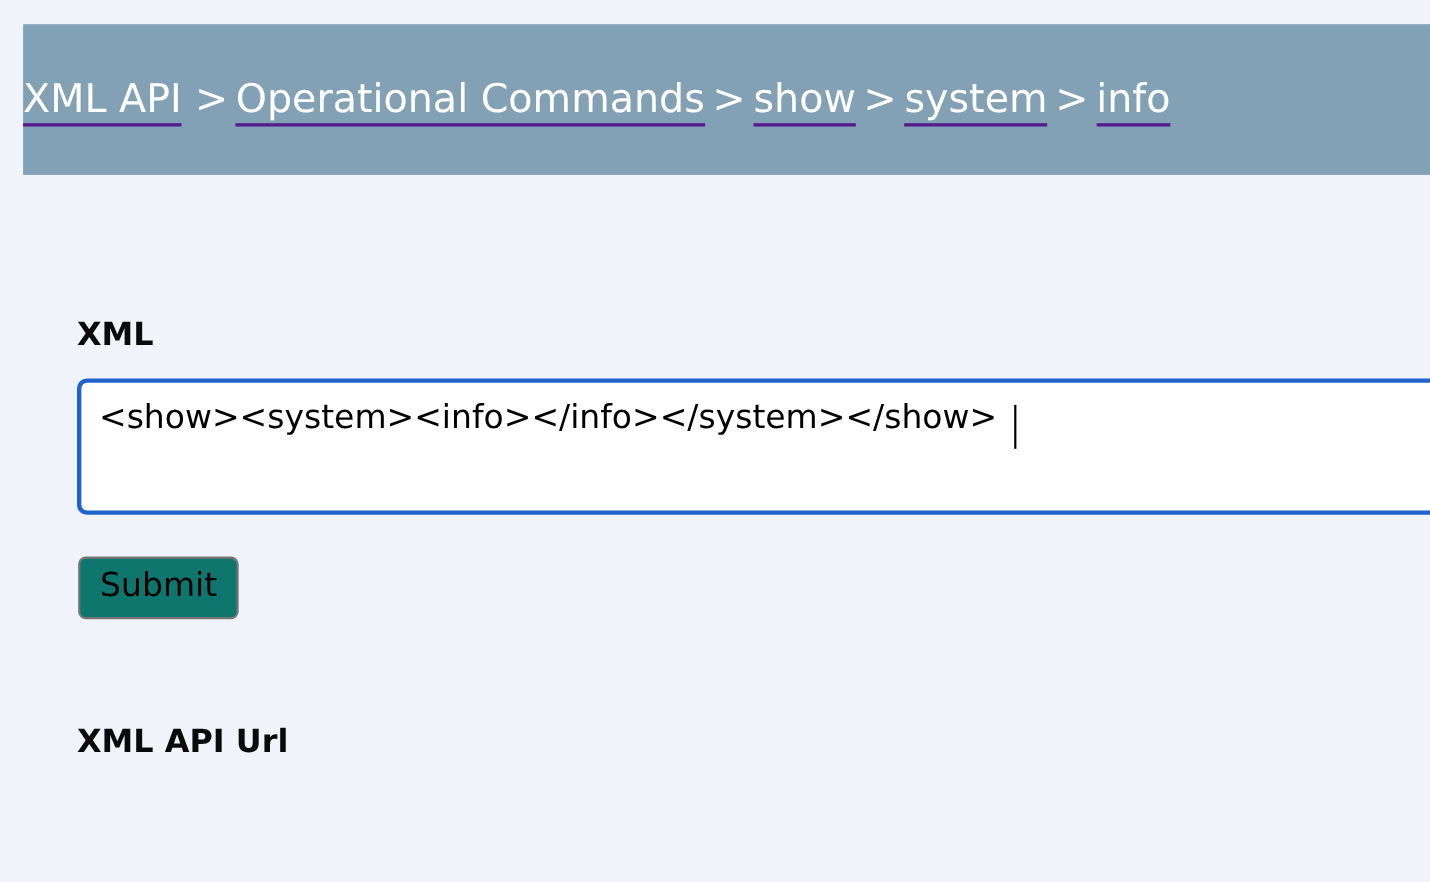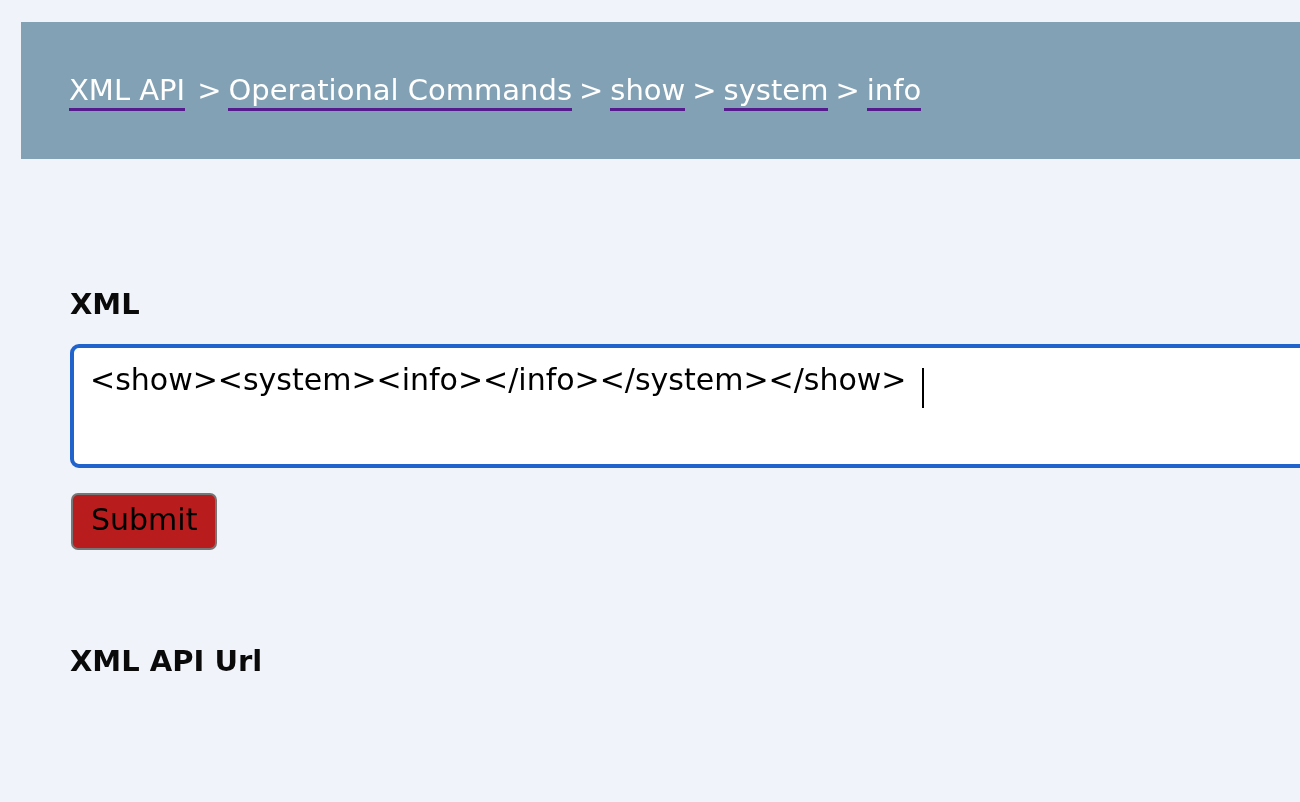--- a/index.html
+++ b/index.html
@@ -25,23 +25,22 @@
     left: 21px;
     top: 22px;
     width: 1300px;      
     height: 137px;
     background: #82a1b4;
     display: flex;
     align-items: center;
   }
 
   .breadcrumb {
-    padding-left: 48px;
     white-space: nowrap;
-    font-size: 29px;
+    font-size: 36px;
     line-height: 1;
     color: #ffffff;
     letter-spacing: 0px;
   }
 
   .breadcrumb a {
     color: #ffffff;
     text-decoration: none;
     border-bottom: 3px solid #551a8b;
     padding-bottom: 1px;
@@ -104,25 +103,25 @@
     position: absolute;
     left: 852px;
     top: 24px;
     width: 2px;
     height: 40px;
     background: #000000;
   }
 
   .submit-button {
     display: block;
-    margin-top: 25px;
+    margin-top: 38px;
     margin-left: 1px;
     padding: 6px 18px 9px 18px;
     min-width: 131px;
-    background: #b91c1c;
+    background: #0f766e;
     border: 2px solid #767676;
     border-radius: 7px;
     font-family: "DejaVu Sans", sans-serif;
     font-size: 30px;
     line-height: 1.25;
     color: #000000;
     text-align: center;
     cursor: pointer;
   }
 

